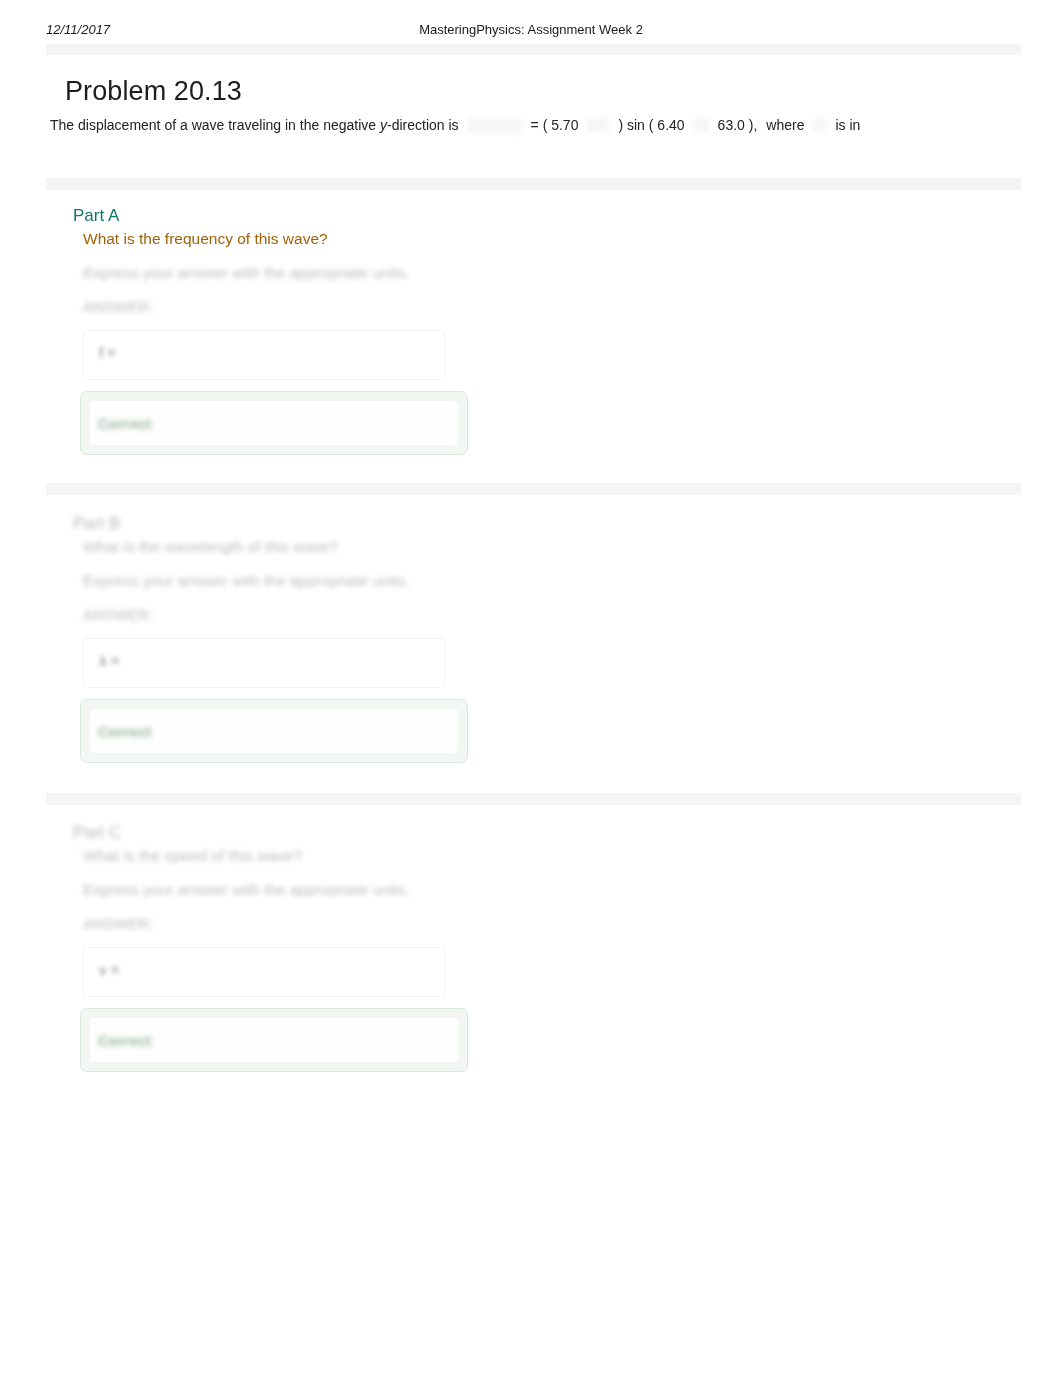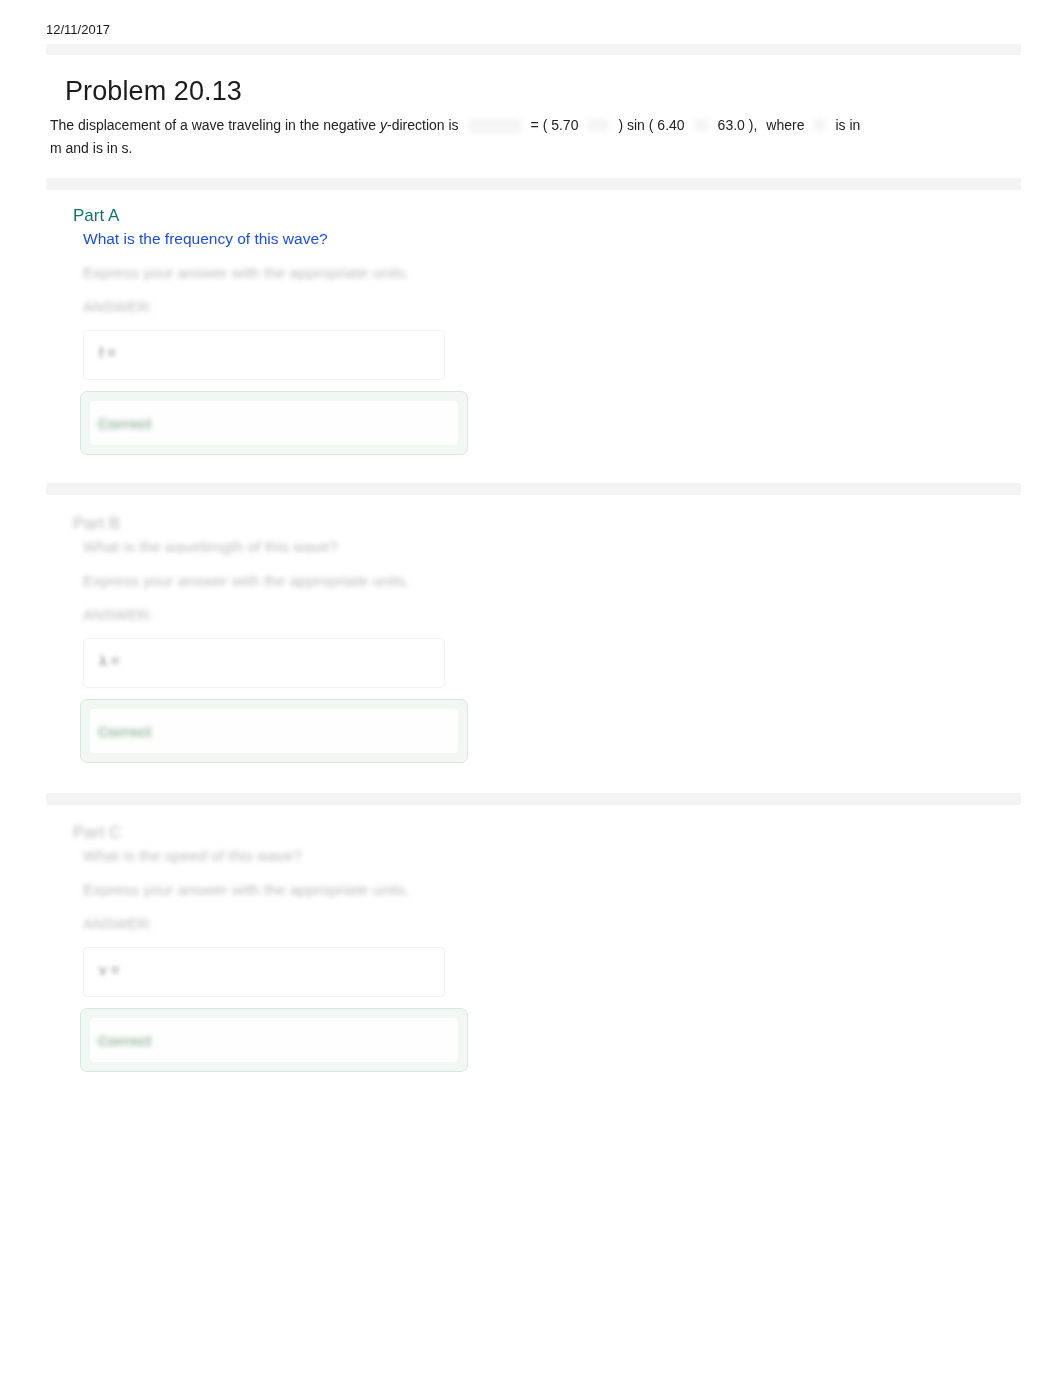--- a/index.html
+++ b/index.html
@@ -25,20 +25,21 @@
     width: 1062px;
     height: 20px;
     font-size: 13px;
     color: #1a1a1a;
   }
   .print-header .ph-date {
     position: absolute;
     left: 46px;
     top: 0;
     white-space: nowrap;
+    font-style: italic;
   }
   .print-header .ph-title {
     position: absolute;
     left: 0;
     top: 0;
     width: 1062px;
     text-align: center;
     white-space: nowrap;
   }
 
@@ -123,21 +124,21 @@
     filter: blur(2.4px);
     opacity: 0.42;
     color: #555;
   }
 
   .question {
     position: absolute;
     left: 83px;
     top: 38px;
     font-size: 15.5px;
-    color: #1d4ed8;
+    color: #a16207;
     white-space: nowrap;
   }
   .question.faded {
     filter: blur(2.6px);
     opacity: 0.40;
     color: #555;
   }
 
   .express {
     position: absolute;
@@ -225,32 +226,32 @@
     white-space: nowrap;
     filter: blur(2.4px);
     opacity: 0.55;
   }
 </style>
 </head>
 <body>
 
 <div class="print-header">
   <span class="ph-date">12/11/2017</span>
+  <span class="ph-title">MasteringPhysics: Assignment Week 2</span>
 </div>
 
 <div class="band b1"></div>
 <div class="band b2"></div>
 <div class="band b3"></div>
 <div class="band b4"></div>
 
 <h1 class="problem-title">Problem 20.13</h1>
 
 <div class="statement">
   <span class="ln"><span>The displacement of a wave traveling in the negative </span><i>y</i><span>-direction is</span><span class="gap"></span><span class="mathimg w-dxt"></span><span class="gap"></span><span>= ( 5.70</span><span class="gap"></span><span class="mathimg w-cm"></span><span class="gap"></span><span>) sin ( 6.40</span><span class="gap"></span><span class="mathimg w-x"></span><span class="gap"></span><span>63.0 ),</span><span class="gap"></span><span>where</span><span class="gap"></span><span class="mathimg w-t"></span><span class="gap"></span><span>is in</span></span>
-  <span class="ln">m and is in s.</span>
 </div>
 
 <section class="part part-a">
   <h2 class="part-heading">Part A</h2>
   <div class="question">What is the frequency of this wave?</div>
   <div class="express">Express your answer with the appropriate units.</div>
   <div class="hintlink">ANSWER:</div>
 
   <div class="answer-row">
     <span class="answer-label">f =</span>

